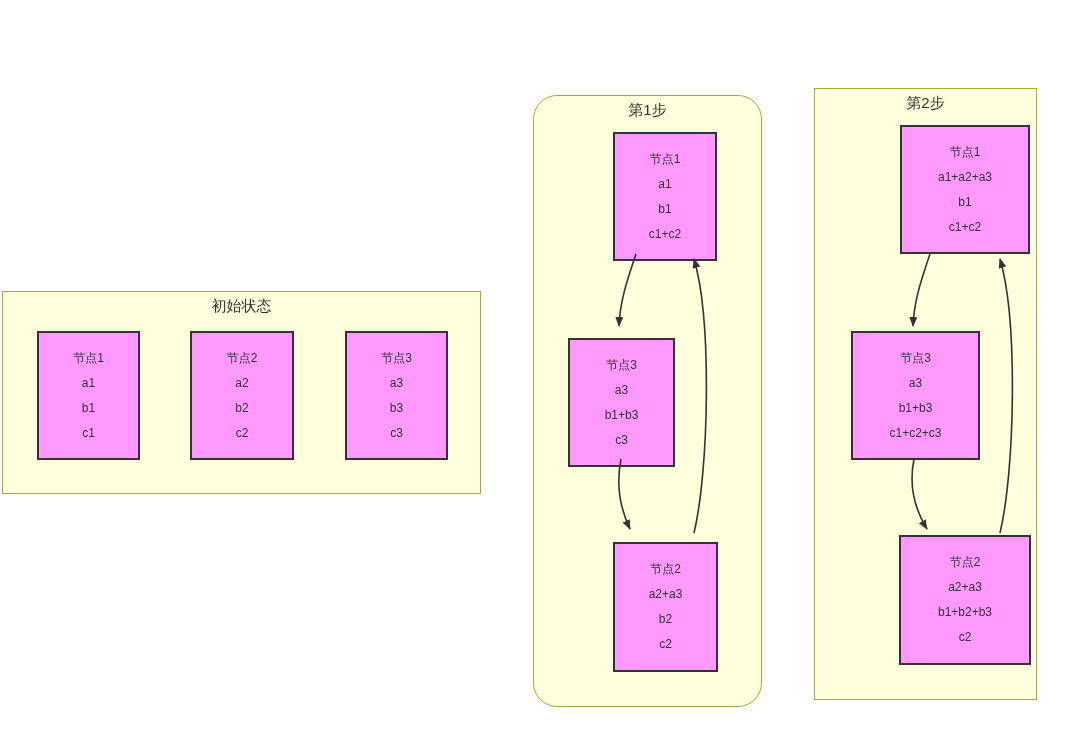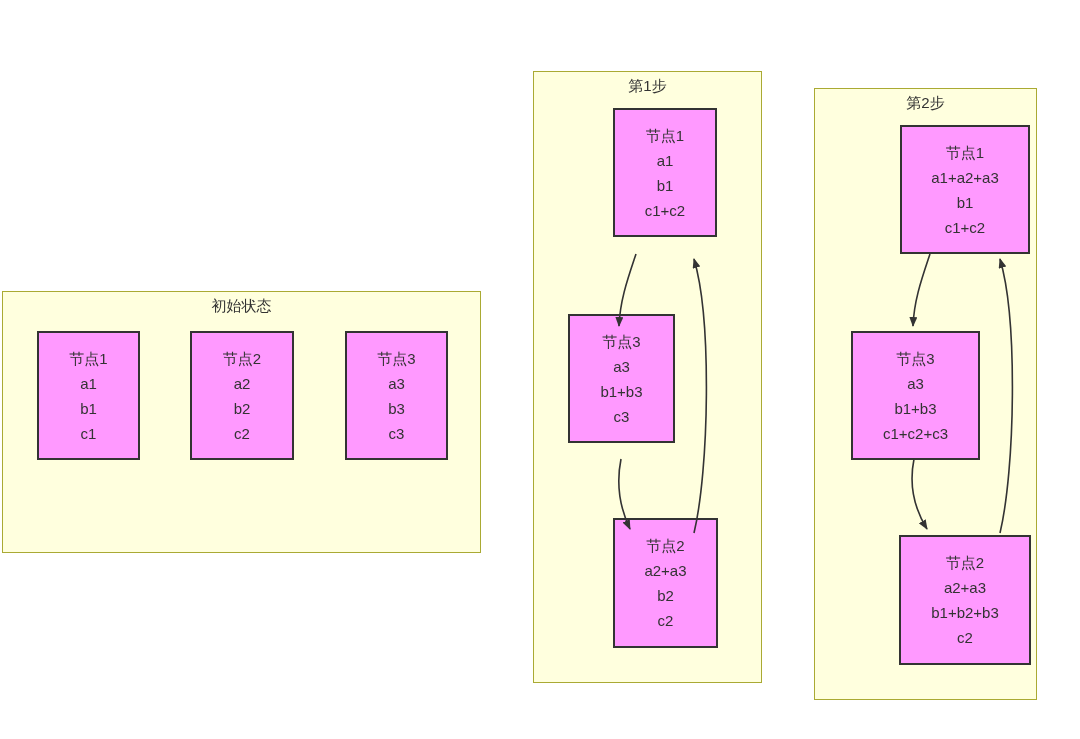--- a/index.html
+++ b/index.html
@@ -31,34 +31,34 @@
   .node {
     position: absolute;
     background: #ff99ff;
     border: 2px solid #333333;
     box-sizing: border-box;
     display: flex;
     flex-direction: column;
     align-items: center;
     justify-content: center;
     text-align: center;
-    font-size: 15px;
+    font-size: 12px;
     line-height: 25px;
     color: #333333;
   }
   .node span { display: block; white-space: nowrap; }
 
   
-  .g1 { left: 2px; top: 291px; width: 479px; height: 262px; }
+  .g1 { left: 2px; top: 291px; width: 479px; height: 203px; }
   .g1-n1 { left: 34px;  top: 39px; width: 103px; height: 129px; }
   .g1-n2 { left: 187px; top: 39px; width: 104px; height: 129px; }
   .g1-n3 { left: 342px; top: 39px; width: 103px; height: 129px; }
 
   
-  .g2 { left: 533px; top: 71px; width: 229px; height: 612px; }
+  .g2 { left: 533px; top: 95px; width: 229px; height: 612px; border-radius: 24px; }
   .g2-n1 { left: 79px; top: 36px;  width: 104px; height: 129px; }
   .g2-n3 { left: 34px; top: 242px; width: 107px; height: 129px; }
   .g2-n2 { left: 79px; top: 446px; width: 105px; height: 130px; }
 
   
   .g3 { left: 814px; top: 88px; width: 223px; height: 612px; }
   .g3-n1 { left: 85px; top: 36px;  width: 130px; height: 129px; }
   .g3-n3 { left: 36px; top: 242px; width: 129px; height: 129px; }
   .g3-n2 { left: 84px; top: 446px; width: 132px; height: 130px; }
 

